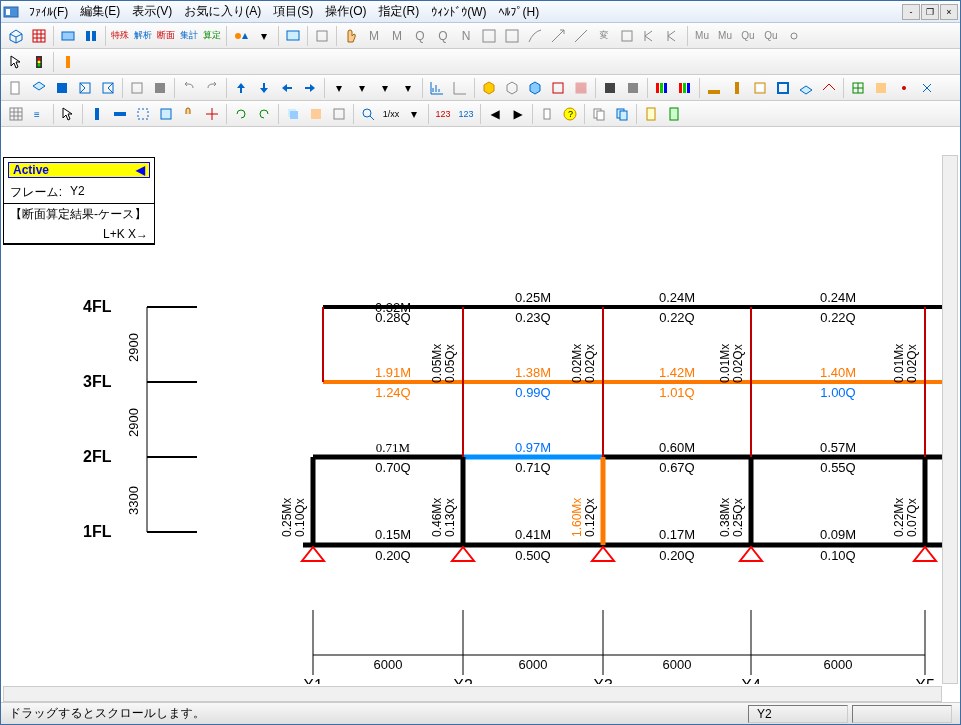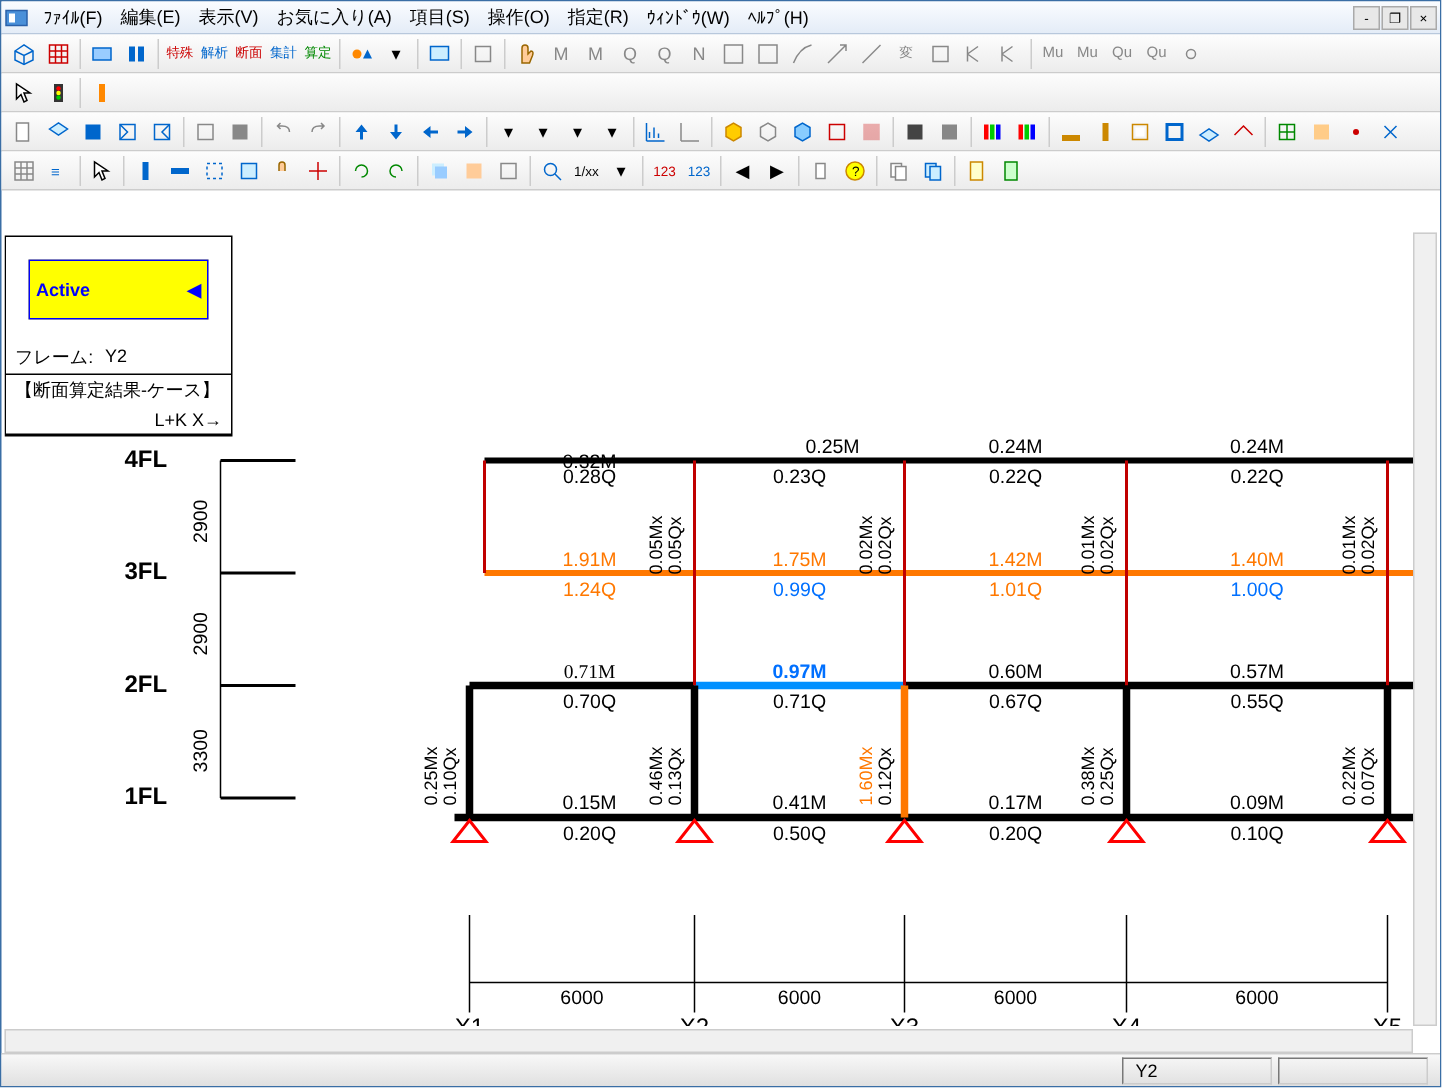--- a/index.html
+++ b/index.html
@@ -15,21 +15,21 @@
 .menubar .menuitem { padding: 3px 6px; cursor: pointer; font-size: 12px; text-align: center; }
 .menubar .mdi-icon { width: 16px; height: 16px; margin-right: 4px; display: inline-block; }
 .menubar .mdibtns { margin-left: auto; display: flex; gap: 1px; }
 .menubar .mdibtns .mb { width: 18px; height: 16px; border: 1px solid #aaa; background: #e8e8e8; font-size: 9px; display: flex; align-items: center; justify-content: center; cursor: pointer; }
 .toolbar { height: 26px; background: linear-gradient(to bottom, #fdfdfd, #ececec); border-bottom: 1px solid #ccc; display: flex; align-items: center; padding: 1px 4px; gap: 1px; overflow: hidden; }
 .toolbar .tbtn { width: 22px; height: 22px; border: 1px solid transparent; display: flex; align-items: center; justify-content: center; cursor: pointer; }
 .toolbar .sep { width: 1px; height: 20px; background: #ccc; margin: 0 2px; }
 .toolbar svg { width: 16px; height: 16px; }
 .canvas-area { position: absolute; top: 154px; left: 2px; right: 18px; bottom: 40px; background: #fff; overflow: hidden; }
 .infobox { position: absolute; top: 2px; left: 0; width: 152px; background: #fff; border: 1px solid #000; font-size: 12px; }
-.infobox .active { background: #ffff00; color: #0000ff; font-weight: bold; padding: 12px 4px; display: flex; align-items: center; justify-content: space-between; border: 1px solid #0000ff; margin: 15px; }
+.infobox .active { background: #ffff00; color: #0000ff; font-weight: bold; padding: 0 4px; display: flex; align-items: center; justify-content: space-between; border: 1px solid #0000ff; margin: 4px; }
 .infobox .row { padding: 2px 6px; display: flex; }
 .infobox .row .lbl { width: 60px; }
 .infobox hr { border: none; border-top: 1px solid #000; margin: 0; }
 .drawing { position: absolute; top: 0; left: 0; width: 100%; height: 100%; }
 .floor-label { position: absolute; font-size: 16px; font-weight: bold; color: #000; }
 .grid-label { position: absolute; font-size: 16px; color: #000; text-align: center; transform: translateX(-50%); }
 .dim-h { position: absolute; font-size: 13px; color: #000; text-align: center; transform: translateX(-50%); }
 .dim-v { position: absolute; font-size: 13px; color: #000; transform: rotate(-90deg); transform-origin: center; }
 .mlabel { position: absolute; font-size: 13px; text-align: center; transform: translateX(-50%); white-space: nowrap; }
 .qlabel { position: absolute; font-size: 13px; text-align: center; transform: translateX(-50%); white-space: nowrap; }
@@ -618,39 +618,39 @@
       <div class="grid-label" style="top:522px;left:748px;">X4</div>
       <div class="grid-label" style="top:522px;left:922px;">X5</div>
 
       <div class="dim-h" style="top:502px;left:385px;">6000</div>
       <div class="dim-h" style="top:502px;left:530px;">6000</div>
       <div class="dim-h" style="top:502px;left:674px;">6000</div>
       <div class="dim-h" style="top:502px;left:835px;">6000</div>
 
       <div class="mlabel black" style="top:145px;left:390px;text-align:right;">0.32M</div>
       <div class="qlabel black" style="top:155px;left:390px;">0.28Q</div>
-      <div class="mlabel black" style="top:135px;left:552px;">0.25M</div>
+      <div class="mlabel black" style="top:135px;left:530px;">0.25M</div>
       <div class="qlabel black" style="top:155px;left:530px;">0.23Q</div>
       <div class="mlabel black" style="top:135px;left:674px;">0.24M</div>
       <div class="qlabel black" style="top:155px;left:674px;">0.22Q</div>
       <div class="mlabel black" style="top:135px;left:835px;">0.24M</div>
       <div class="qlabel black" style="top:155px;left:835px;">0.22Q</div>
 
       <div class="mlabel orange" style="top:210px;left:390px;">1.91M</div>
       <div class="qlabel orange" style="top:230px;left:390px;">1.24Q</div>
-      <div class="mlabel orange" style="top:210px;left:530px;">1.75M</div>
+      <div class="mlabel orange" style="top:210px;left:530px;">1.38M</div>
       <div class="qlabel blue" style="top:230px;left:530px;">0.99Q</div>
       <div class="mlabel orange" style="top:210px;left:674px;">1.42M</div>
       <div class="qlabel orange" style="top:230px;left:674px;">1.01Q</div>
       <div class="mlabel orange" style="top:210px;left:835px;">1.40M</div>
       <div class="qlabel blue" style="top:230px;left:835px;">1.00Q</div>
 
       <div class="mlabel black" style="top:285px;left:390px;font-family:Liberation Serif, serif;">0.71M</div>
       <div class="qlabel black" style="top:305px;left:390px;">0.70Q</div>
-      <div class="mlabel blue" style="top:285px;left:530px;font-weight:bold;">0.97M</div>
+      <div class="mlabel blue" style="top:285px;left:530px;">0.97M</div>
       <div class="qlabel black" style="top:305px;left:530px;">0.71Q</div>
       <div class="mlabel black" style="top:285px;left:674px;">0.60M</div>
       <div class="qlabel black" style="top:305px;left:674px;">0.67Q</div>
       <div class="mlabel black" style="top:285px;left:835px;">0.57M</div>
       <div class="qlabel black" style="top:305px;left:835px;">0.55Q</div>
 
       <div class="mlabel black" style="top:372px;left:390px;">0.15M</div>
       <div class="qlabel black" style="top:393px;left:390px;">0.20Q</div>
       <div class="mlabel black" style="top:372px;left:530px;">0.41M</div>
       <div class="qlabel black" style="top:393px;left:530px;">0.50Q</div>
@@ -679,18 +679,19 @@
       <div class="vcol black" style="top:368px;left:903px;">0.22Mx</div>
       <div class="vcol black" style="top:368px;left:916px;">0.07Qx</div>
 
     </div>
   </div>
 
   <div class="scrollbar-v"></div>
   <div class="scrollbar-h"></div>
 
   <div class="statusbar">
+    <span>ドラッグするとスクロールします。</span>
     <div style="flex:1"></div>
     <div class="statfield">Y2</div>
     <div class="statfield">&nbsp;</div>
   </div>
 
 </div>
 
 </body></html>

